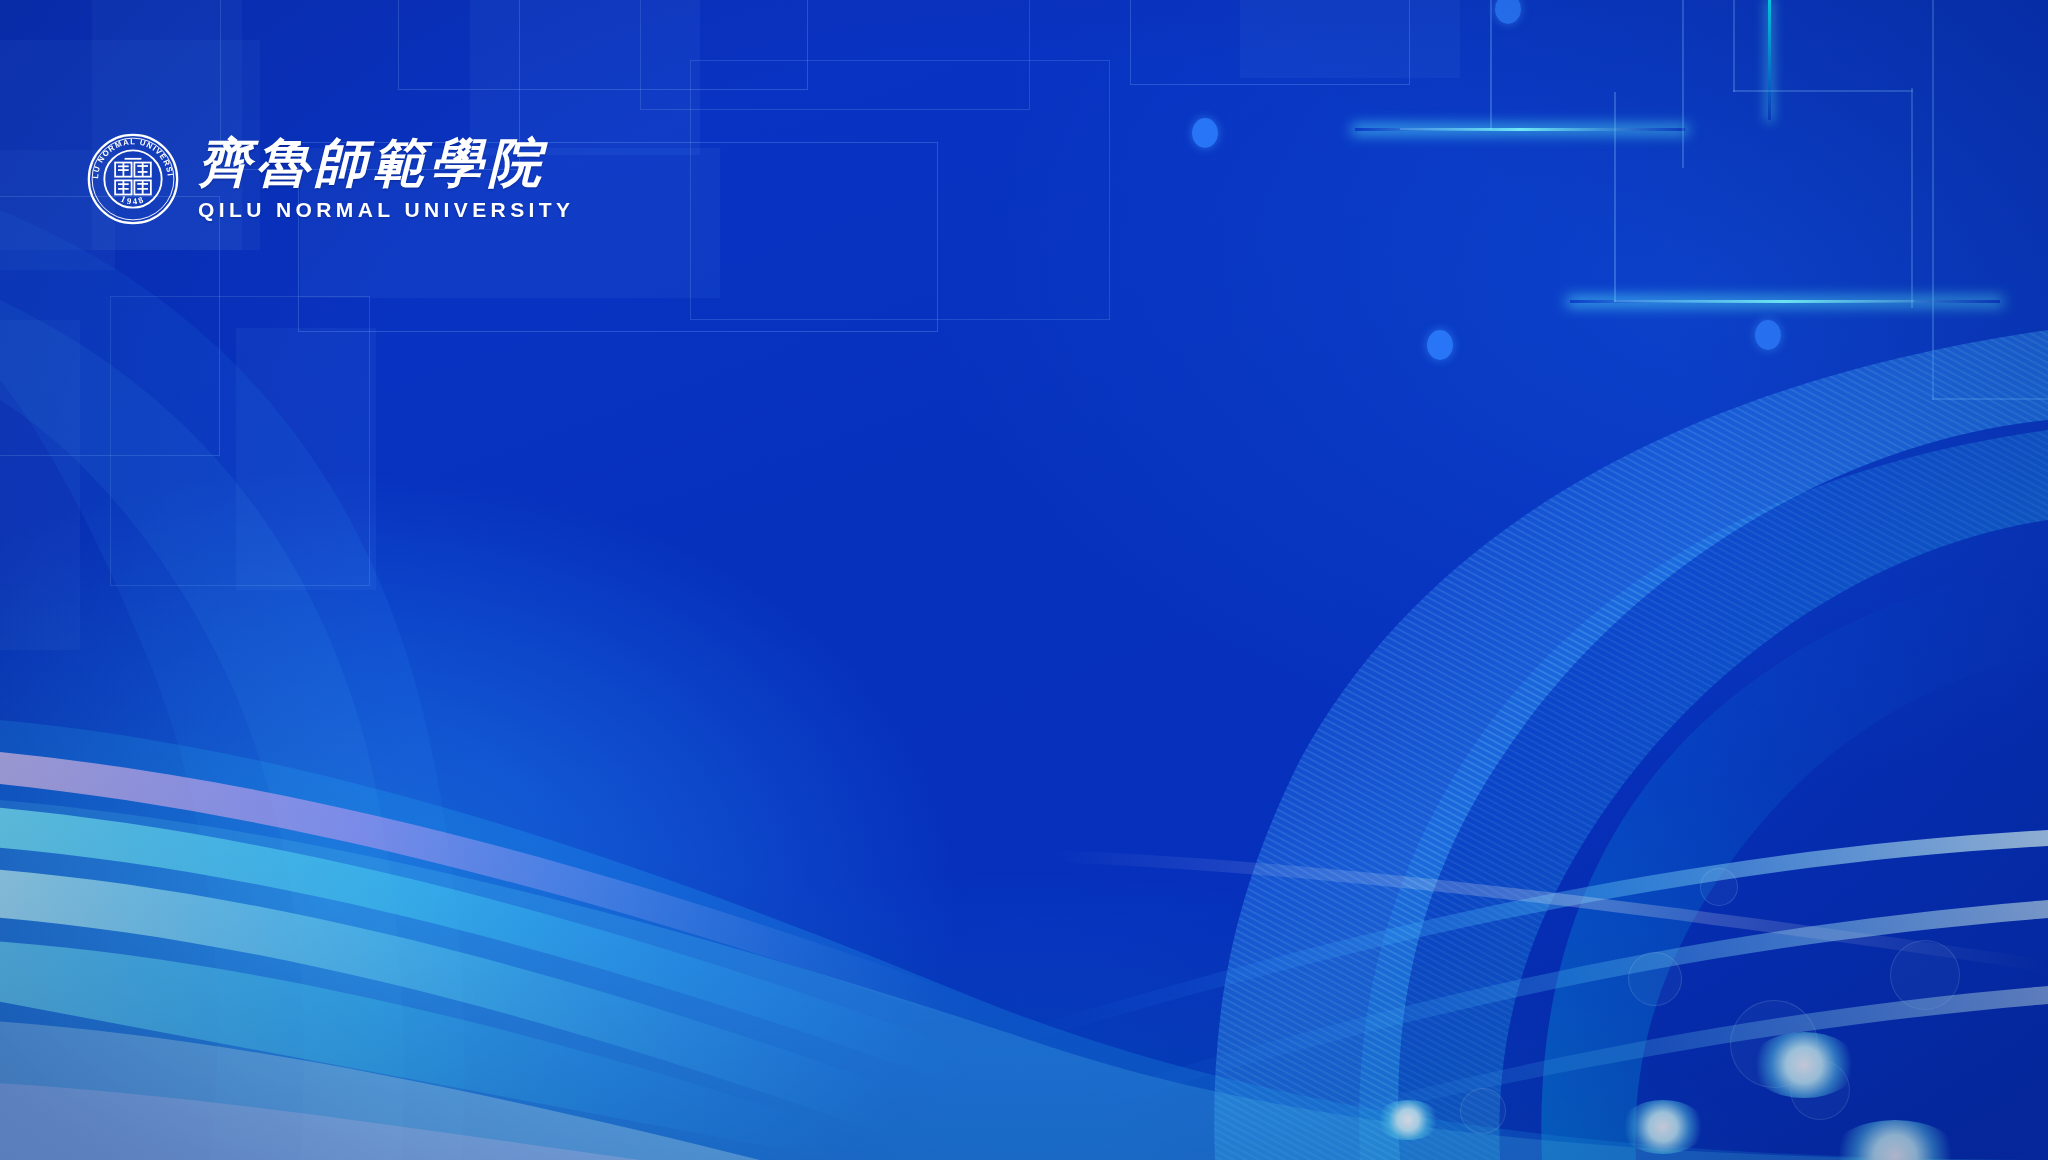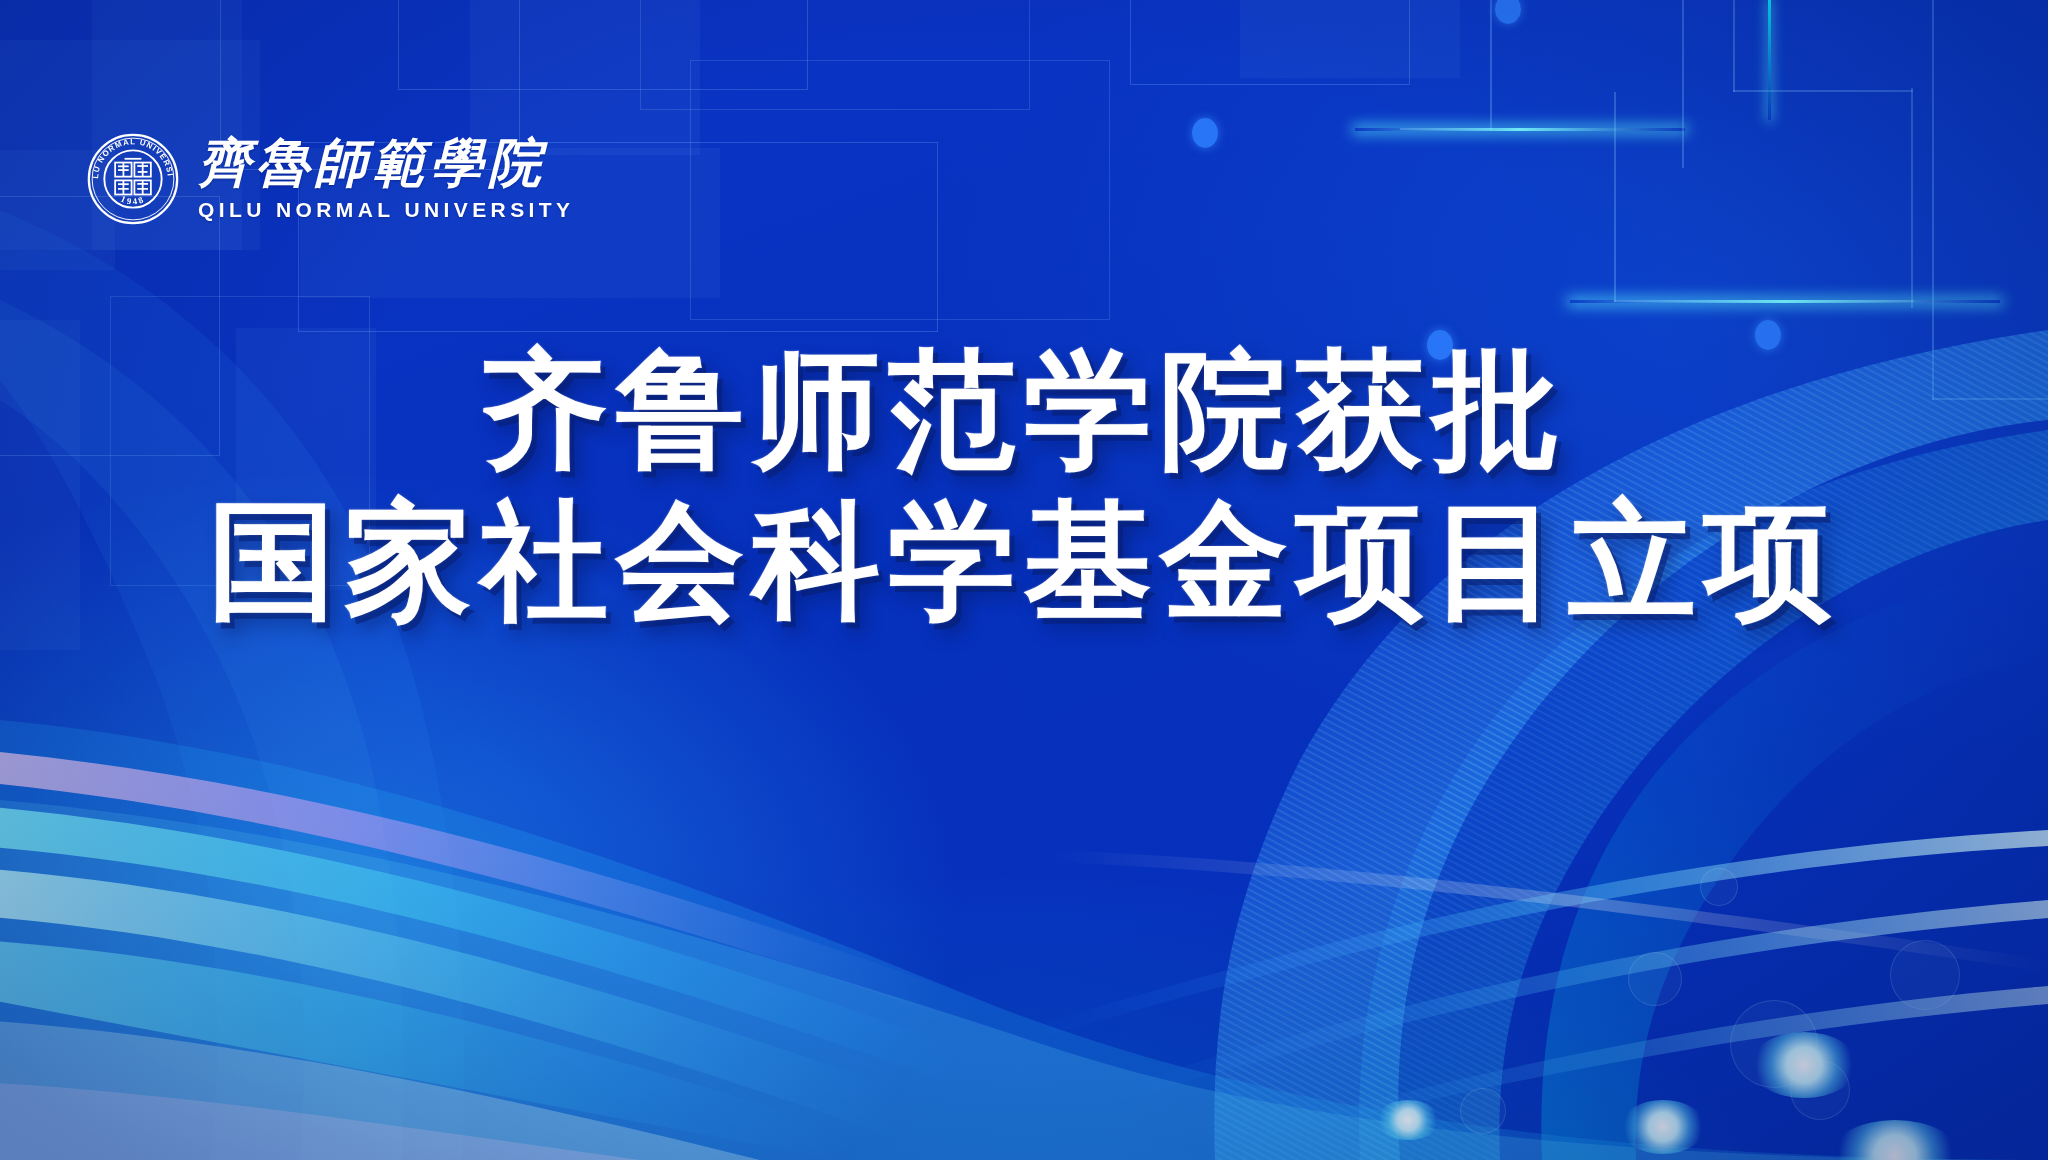--- a/index.html
+++ b/index.html
@@ -302,18 +302,14 @@
           <line x1="42" y1="28.5" x2="58" y2="28.5"></line>
         </g>
       </svg>
     </div>
     <div class="logo-words">
       <div class="logo-cn">齊魯師範學院</div>
       <div class="logo-en">QILU NORMAL UNIVERSITY</div>
     </div>
   </div>
 
-  <div class="headline">
-    <span class="hl">齐鲁师范学院获批</span>
-    <span class="hl">国家社会科学基金项目立项</span>
-  </div>
 
 </div>
 
 </body></html>

